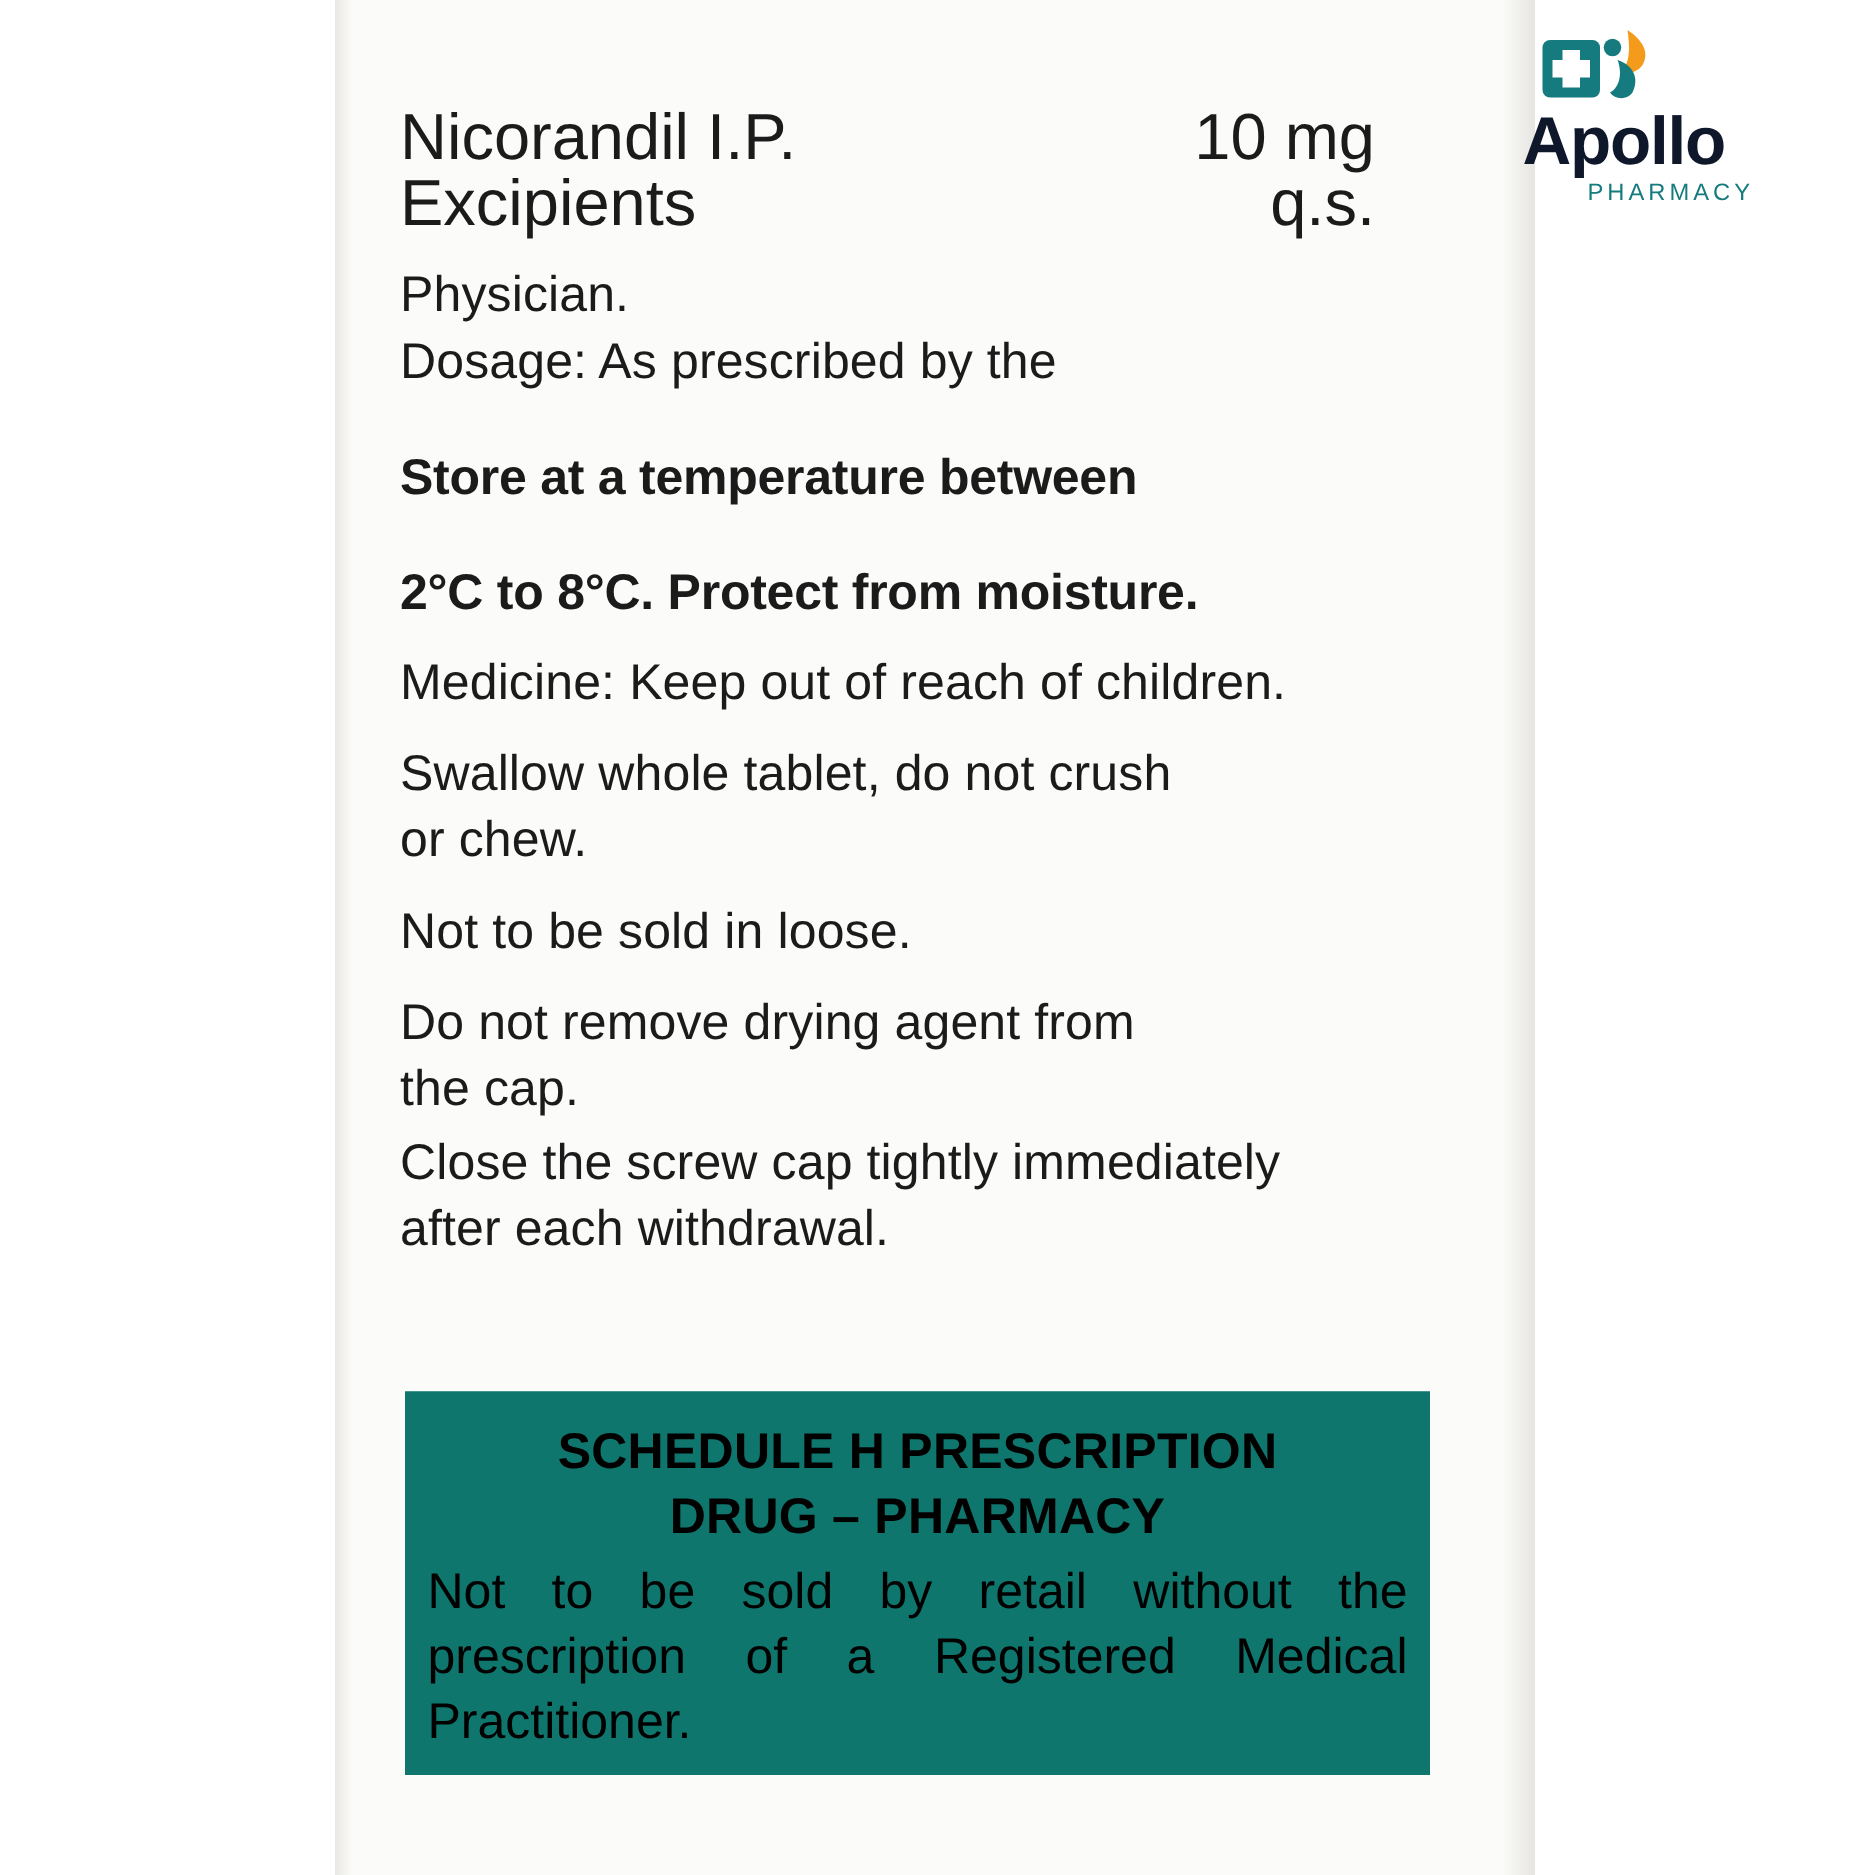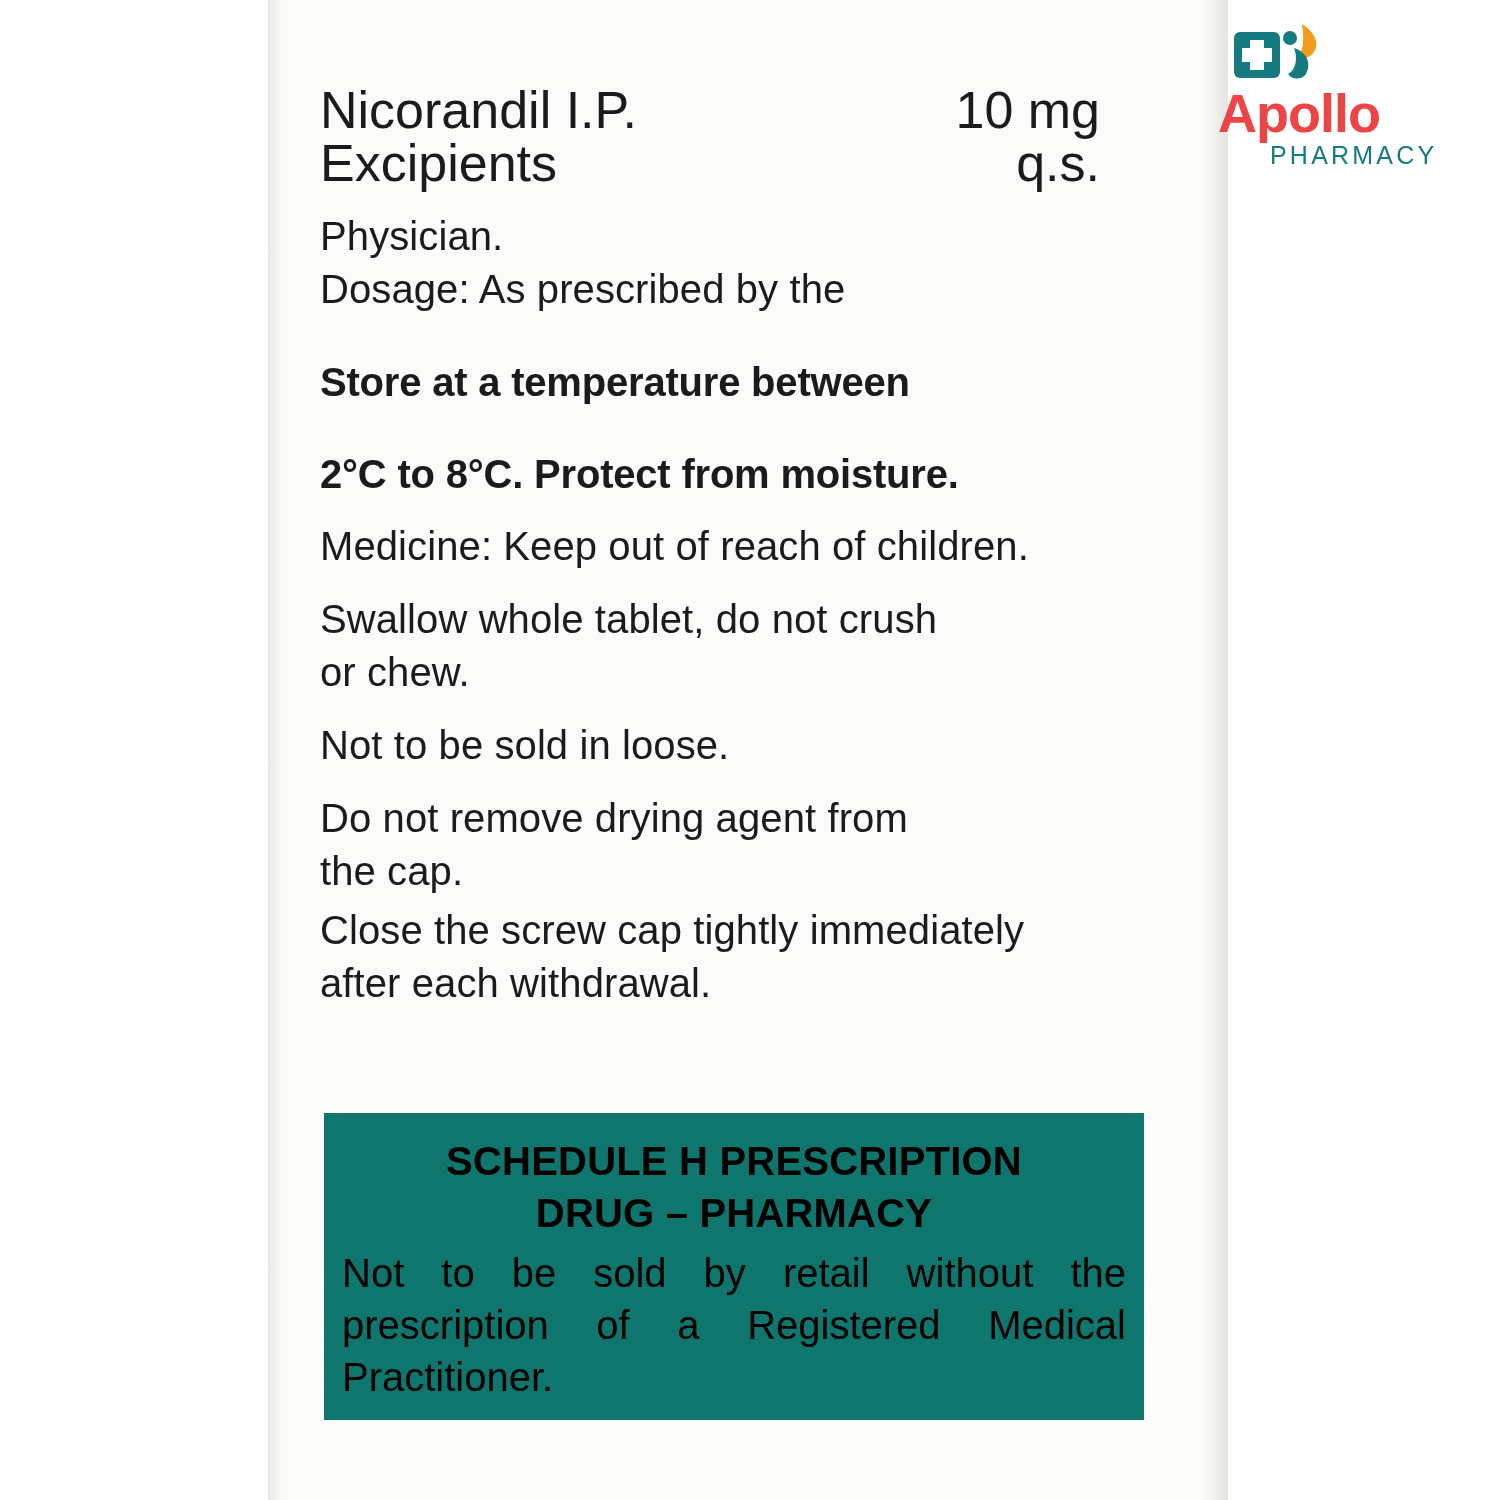--- a/index.html
+++ b/index.html
@@ -119,26 +119,26 @@
     text-align: left;
   }
   #logo .mark {
     position: relative;
     height: 62px;
     margin-left: 10px;
   }
   #logo .wordmark {
     font-size: 54px;
     font-weight: bold;
-    color: #ef4444;
+    color: #0f172a;
     letter-spacing: -1px;
     line-height: 58px;
   }
   #logo .subword {
-    font-size: 25px;
+    font-size: 19px;
     color: #157b7e;
     letter-spacing: 3.2px;
     line-height: 26px;
     margin-left: 52px;
   }
 </style>
 </head>
 <body>
 
 <div id="label-card">

